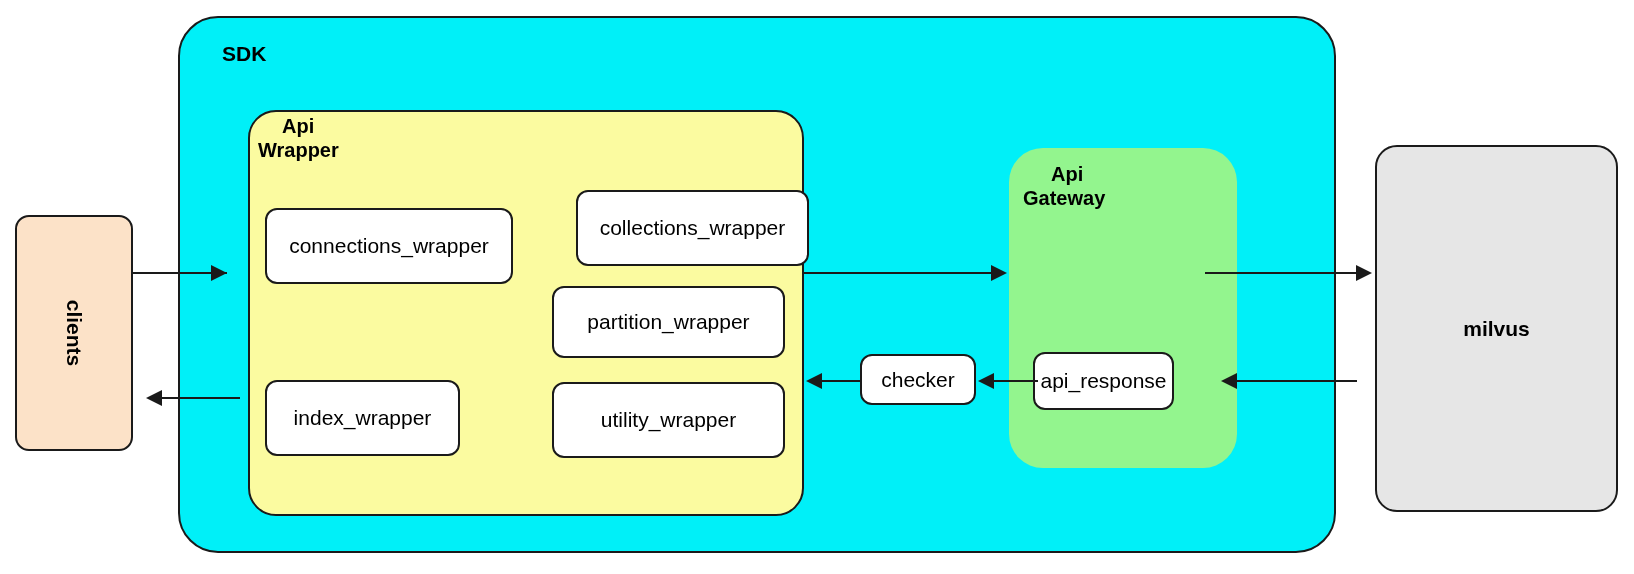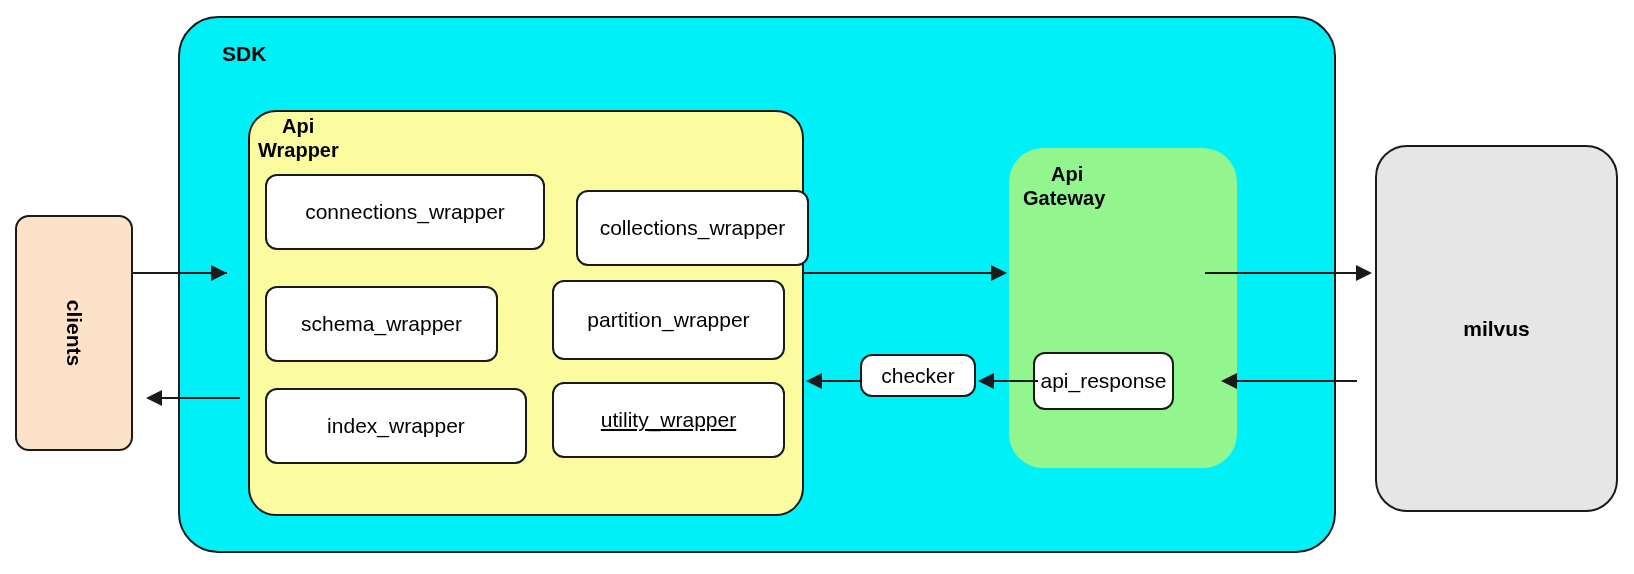--- a/index.html
+++ b/index.html
@@ -83,27 +83,27 @@
     border: 2px solid #1a1a1a;
     background: #ffffff;
     border-radius: 12px;
     display: flex;
     align-items: center;
     justify-content: center;
     font-size: 21px;
     color: #000000;
     text-align: center;
   }
-  .node-connections_wrapper { left: 265px; top: 174px;  width: 280px; height: 76px; }
+  .node-connections_wrapper { left: 265px; top: 208px;  width: 248px; height: 76px; }
   .node-collections_wrapper { left: 552px; top: 190px;  width: 233px; height: 76px; margin-left: 24px; }
   .node-schema_wrapper      { left: 265px; top: 286px;  width: 233px; height: 76px; }
-  .node-partition_wrapper   { left: 552px; top: 280px;  width: 233px; height: 80px; }
-  .node-index_wrapper       { left: 265px; top: 388px;  width: 262px; height: 76px; }
-  .node-utility_wrapper     { left: 552px; top: 382px;  width: 233px; height: 76px; text-decoration: underline; }
-  .node-checker             { left: 860px; top: 354px;  width: 116px; height: 43px; }
+  .node-partition_wrapper   { left: 552px; top: 286px;  width: 233px; height: 72px; }
+  .node-index_wrapper       { left: 265px; top: 380px;  width: 195px; height: 76px; }
+  .node-utility_wrapper     { left: 552px; top: 382px;  width: 233px; height: 76px; }
+  .node-checker             { left: 860px; top: 354px;  width: 116px; height: 51px; }
   .node-api_request         { left: 1033px; top: 253px; width: 172px; height: 58px; }
   .node-api_response        { left: 1033px; top: 352px; width: 141px; height: 58px; }
   
   .actor {
     position: absolute;
     box-sizing: border-box;
     border: 2px solid #1a1a1a;
     display: flex;
     align-items: center;
     justify-content: center;
@@ -122,21 +122,21 @@
   .actor-clients .vlabel {
     transform: rotate(90deg);
     white-space: nowrap;
   }
   .actor-milvus {
     left: 1375px;
     top: 145px;
     width: 243px;
     height: 367px;
     background: #E6E6E6;
-    border-radius: 32px;
+    border-radius: 22px;
     font-size: 21px;
   }
   
   .edge {
     position: absolute;
     height: 2px;
     background: #1a1a1a;
   }
   .arrowhead {
     position: absolute;
@@ -182,21 +182,20 @@
   <div class="box container-apigateway"></div>
 
   <div class="container-title title-sdk">SDK</div>
   <div class="container-title title-apiwrapper">Api
 Wrapper</div>
   <div class="container-title title-apigateway">Api
 Gateway</div>
 
   <div class="node node-connections_wrapper">connections_wrapper</div>
   <div class="node node-collections_wrapper">collections_wrapper</div>
-  <div class="node node-schema_wrapper">schema_wrapper</div>
   <div class="node node-partition_wrapper">partition_wrapper</div>
   <div class="node node-index_wrapper">index_wrapper</div>
   <div class="node node-utility_wrapper">utility_wrapper</div>
 
   <div class="node node-checker">checker</div>
 
   <div class="node node-api_response">api_response</div>
 
   <div class="actor actor-clients">
     <span class="vlabel">clients</span>

